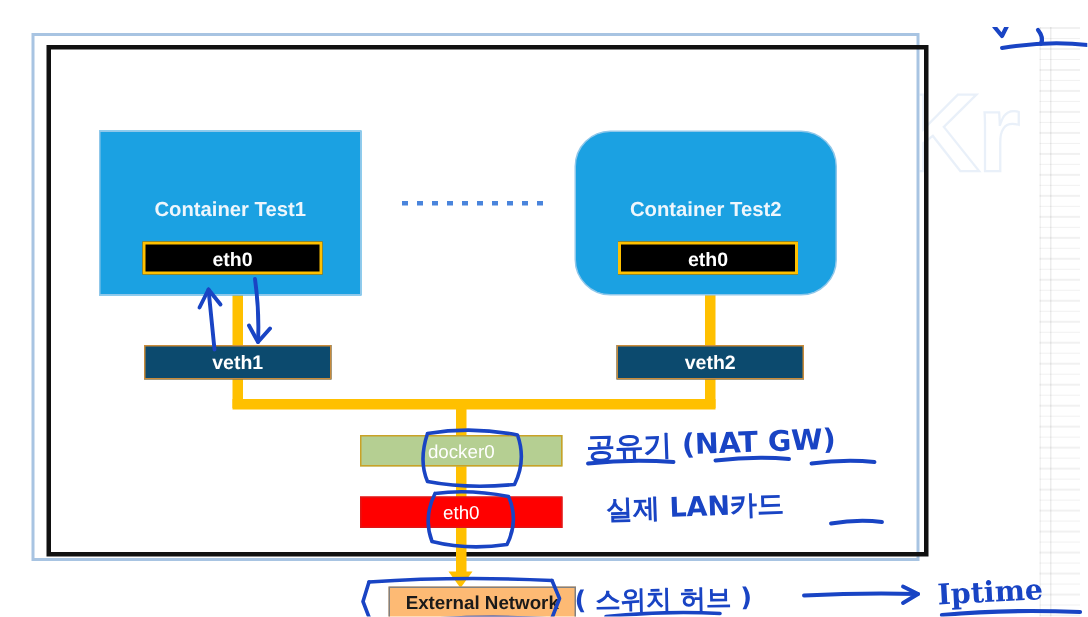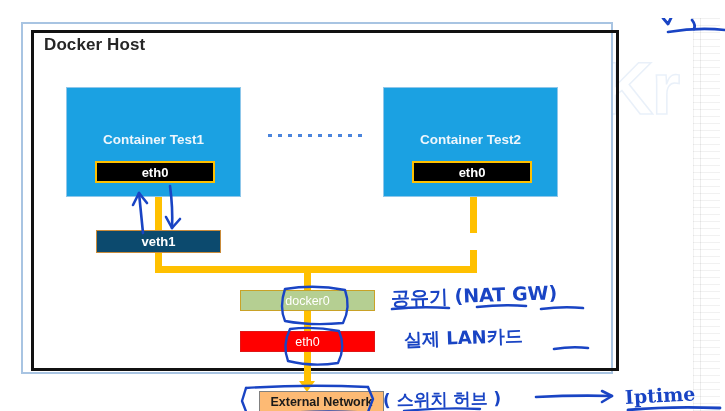--- a/index.html
+++ b/index.html
@@ -53,21 +53,21 @@
     font-size:17px;font-weight:700;color:#262626;
     letter-spacing:0.1px;
   }
 
   
   .container-box{
     position:absolute;width:175px;height:110px;
     background:#1ba1e2;border:1px solid #8fc7ea;box-sizing:border-box;
   }
   #container1{left:66px;top:69px;}
-  #container2{left:383px;top:69px;}
+  #container2{left:383px;top:69px;border-radius:24px;}
   .container-label{
     position:absolute;left:0;right:0;top:44px;text-align:center;
     color:#eef6fc;font-size:13.5px;font-weight:700;
   }
   .eth-inner{
     position:absolute;left:28px;top:73px;width:120px;height:22px;
     background:#000000;border:2px solid #ffc000;box-sizing:border-box;
     color:#ffffff;font-size:13px;font-weight:700;
     display:flex;align-items:center;justify-content:center;
   }
@@ -144,21 +144,20 @@
 
 <div id="stage">
 
   <div class="paper-strip"></div>
 
   <div class="watermark">Kr</div>
 
   <div class="slide-frame"></div>
 
   <div class="host-box"></div>
-  <div class="host-title">Docker Host</div>
 
   <div class="wire" id="w-c1-down"></div>
   <div class="wire" id="w-c2-down"></div>
   <div class="wire" id="w-v1-down"></div>
   <div class="wire" id="w-v2-down"></div>
   <div class="wire" id="w-bus"></div>
   <div class="wire" id="w-bus-to-d0"></div>
   <div class="wire" id="w-d0-to-eth"></div>
   <div class="wire" id="w-eth-down"></div>
   <div class="arrow-down-yellow"></div>
@@ -169,20 +168,21 @@
   </div>
 
   <div class="container-box" id="container2">
     <div class="container-label">Container Test2</div>
     <div class="eth-inner">eth0</div>
   </div>
 
   <div class="dots-between"></div>
 
   <div class="veth-box" id="veth1">veth1</div>
+  <div class="veth-box" id="veth2">veth2</div>
 
   <div class="bar" id="docker0bar">docker0</div>
   <div class="bar" id="ethhostbar">eth0</div>
 
   <div class="ext-net">External Network</div>
 
   <svg id="ink" viewBox="0 0 725 411">
     <g fill="none" stroke="#1944c4" stroke-width="2.4" stroke-linecap="round" stroke-linejoin="round">
 
       <path d="M663 0 L668 6 L672 -2" stroke-width="2.8"></path>

